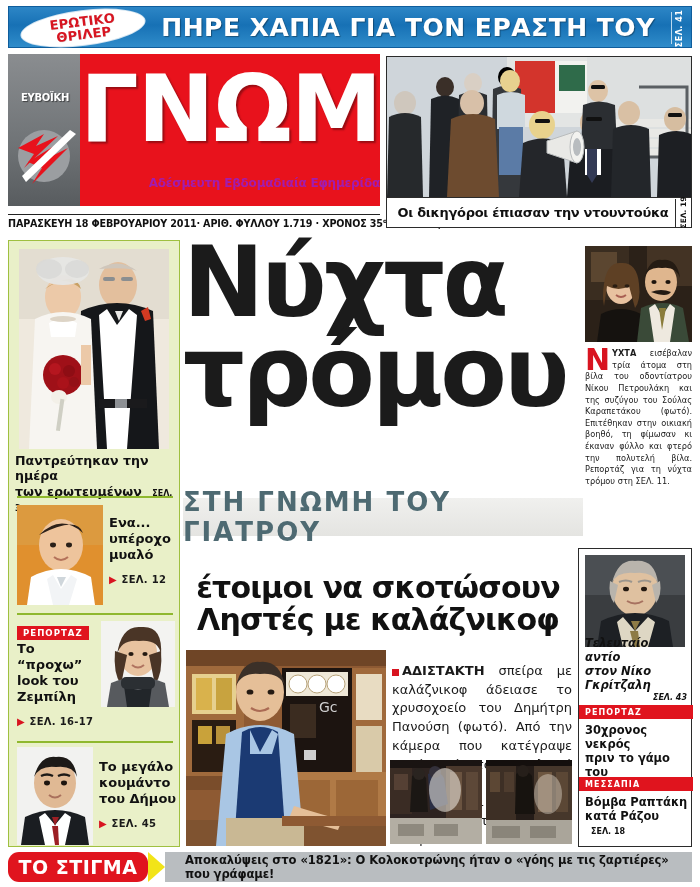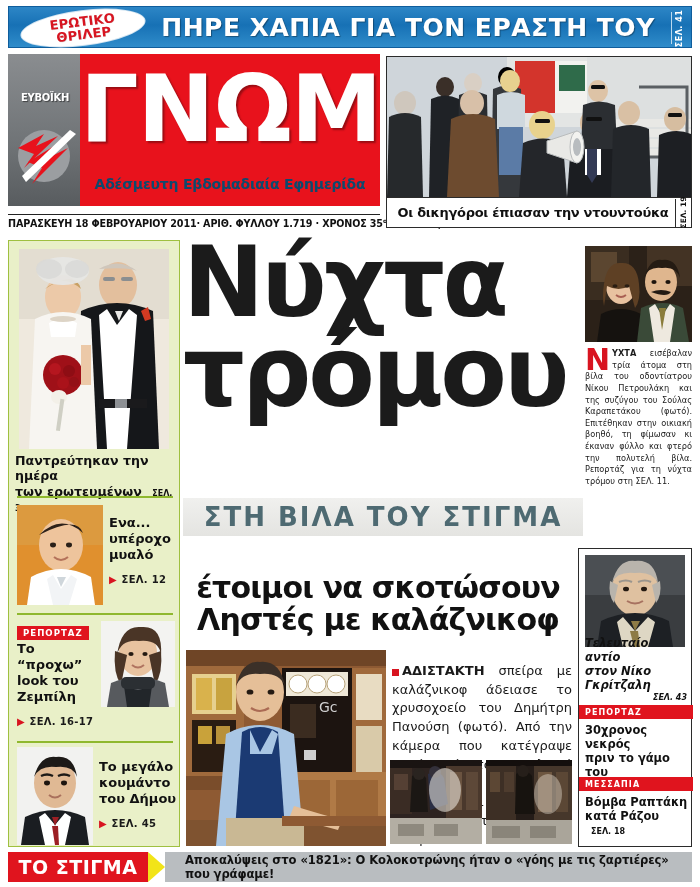--- a/index.html
+++ b/index.html
@@ -74,22 +74,22 @@
   }
   .mast-gnomi {
     position: absolute; left: 72px; top: -4px; width: 300px;
     color: #ffffff; font-weight: bold; font-size: 92px;
     line-height: 120px; letter-spacing: -1px;
     text-align: center;
     text-shadow: 2px 2px 2px rgba(0,0,0,.35);
   }
   .mast-sub {
     position: absolute; left: 72px; top: 122px; width: 300px;
-    color: #0c4a6e; font-weight: bold; font-size: 14px;
-    text-align: center; letter-spacing: -.2px;
+    color: #a21caf; font-weight: bold; font-size: 12px;
+    text-align: right; letter-spacing: -.2px;
   }
   .mast-date {
     position: absolute; left: 8px; top: 214px; width: 372px;
     border-top: 1px solid #222; padding-top: 2px;
     font-size: 9.6px; font-weight: bold; color: #111;
     white-space: nowrap; letter-spacing: -.15px;
   }
   .mast-date sup { font-size: 6px; }
 
   
@@ -218,21 +218,21 @@
   }
   .rs-txt { position:absolute; left:6px; width:104px; font-weight:bold; font-size:11.5px; line-height:1.22; color:#111; }
 
   
   .bot {
     position:absolute; left:8px; top:852px; width:684px; height:30px;
     display:flex; align-items:stretch;
   }
   .bot-red {
     width:140px; background:#e0141e; display:flex; align-items:center; justify-content:center;
-    color:#fff; font-weight:bold; font-size:19px; letter-spacing:.5px;
+    color:#fff; font-weight:bold; font-size:19px; letter-spacing:.5px;border-radius:11px;
   }
   .bot-arrow { width:0; height:0; border-top:15px solid transparent; border-bottom:15px solid transparent; border-left:17px solid #f2e418; }
   .bot-grey {
     flex:1; background:#b9bdc0; display:flex; align-items:center; padding-left:20px;
     color:#111; font-weight:bold; font-size:11.6px; letter-spacing:-.1px;
   }
 </style>
 </head>
 <body>
 
@@ -466,21 +466,21 @@
       </div>
     </div>
   </div>
 
   <div class="main-head">
     <span>Νύχτα</span>
     <span class="l2">τρόμου</span>
   </div>
 
   <div class="sub-band">
-    <span>ΣΤΗ ΒΙΛΑ ΤΟΥ ΣΤΙΓΜΑ</span>
+    <span>ΣΤΗ ΓΝΩΜΗ ΤΟΥ ΓΙΑΤΡΟΥ</span>
   </div>
 
   <div class="rt-col">
     <div class="rt-photo">
       <svg viewBox="0 0 107 96" width="107" height="96" preserveAspectRatio="none">
         <rect width="107" height="96" fill="#2b2118"></rect>
         <rect x="0" y="0" width="44" height="54" fill="#3a2d20"></rect>
         <rect x="62" y="0" width="45" height="40" fill="#433324"></rect>
         <rect x="6" y="6" width="26" height="30" fill="#5b4630"></rect>
 

